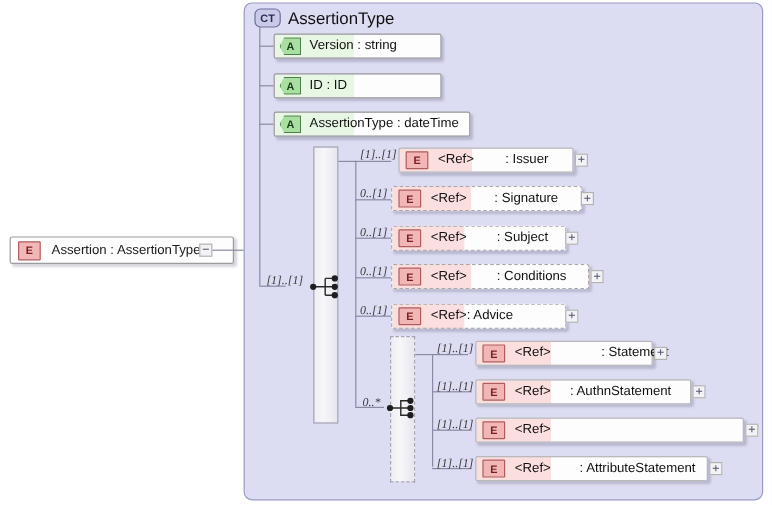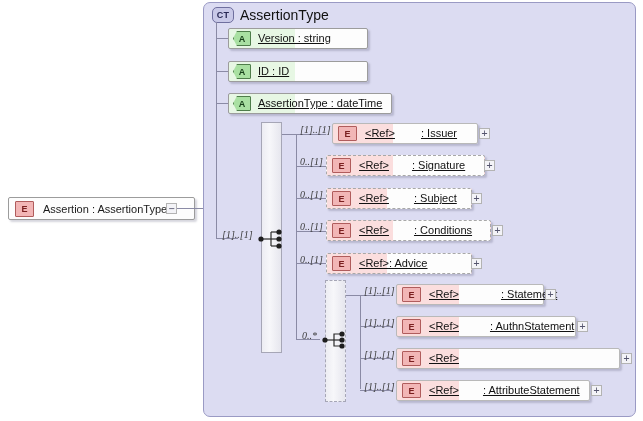--- a/index.html
+++ b/index.html
@@ -24,21 +24,21 @@
   }
   .ct-title{font-size:14px;color:#111;}
 
   
   .node{
     position:absolute;box-sizing:border-box;height:21px;
     display:flex;align-items:center;
     box-shadow:2px 2px 2px rgba(90,90,120,.28);
     background:#fdfdfd;
   }
-  .node .lbl{white-space:nowrap;font-size:11px;line-height:1;text-decoration:underline;}
+  .node .lbl{white-space:nowrap;font-size:11px;line-height:1;}
 
   
   .attr{
     border:1px solid #9c9c9c;background:linear-gradient(to right,#e7f7e4 0 66px,#fdfdfd 66px);
     border-radius:2px;
   }
   .attr .badge{
     width:16px;height:13px;margin-left:4px;margin-right:7px;flex:0 0 auto;
     background:#a9e0a2;border:1px solid #4e7d4a;color:#18401a;
     font-size:9px;font-weight:bold;display:flex;align-items:center;justify-content:center;
@@ -228,21 +228,21 @@
     <span class="badge">E</span>
     <span class="lbl">&lt;Ref&gt;</span>
     <span class="lbl" style="margin-left:42px;">: Statement</span>
   </div>
   <div class="toggle" style="left:545px;top:289px;">+</div>
 
   <div class="card" style="left:364px;top:317px;">[1]..[1]</div>
   <div class="node elem" style="left:396px;top:316px;width:180px;background:linear-gradient(to right,#fbdede 0 62px,#fdfdfd 62px);">
     <span class="badge">E</span>
     <span class="lbl">&lt;Ref&gt;</span>
-    <span class="lbl" style="margin-left:31px;">: AuthnStatement</span>
+    <span class="lbl" style="margin-left:16px;">: AuthnStatement</span>
   </div>
   <div class="toggle" style="left:577px;top:321px;">+</div>
 
   <div class="card" style="left:364px;top:349px;">[1]..[1]</div>
   <div class="node elem" style="left:396px;top:348px;width:224px;background:linear-gradient(to right,#fbdede 0 62px,#fdfdfd 62px);">
     <span class="badge">E</span>
     <span class="lbl">&lt;Ref&gt;</span>
   </div>
   <div class="toggle" style="left:621px;top:353px;">+</div>
 

